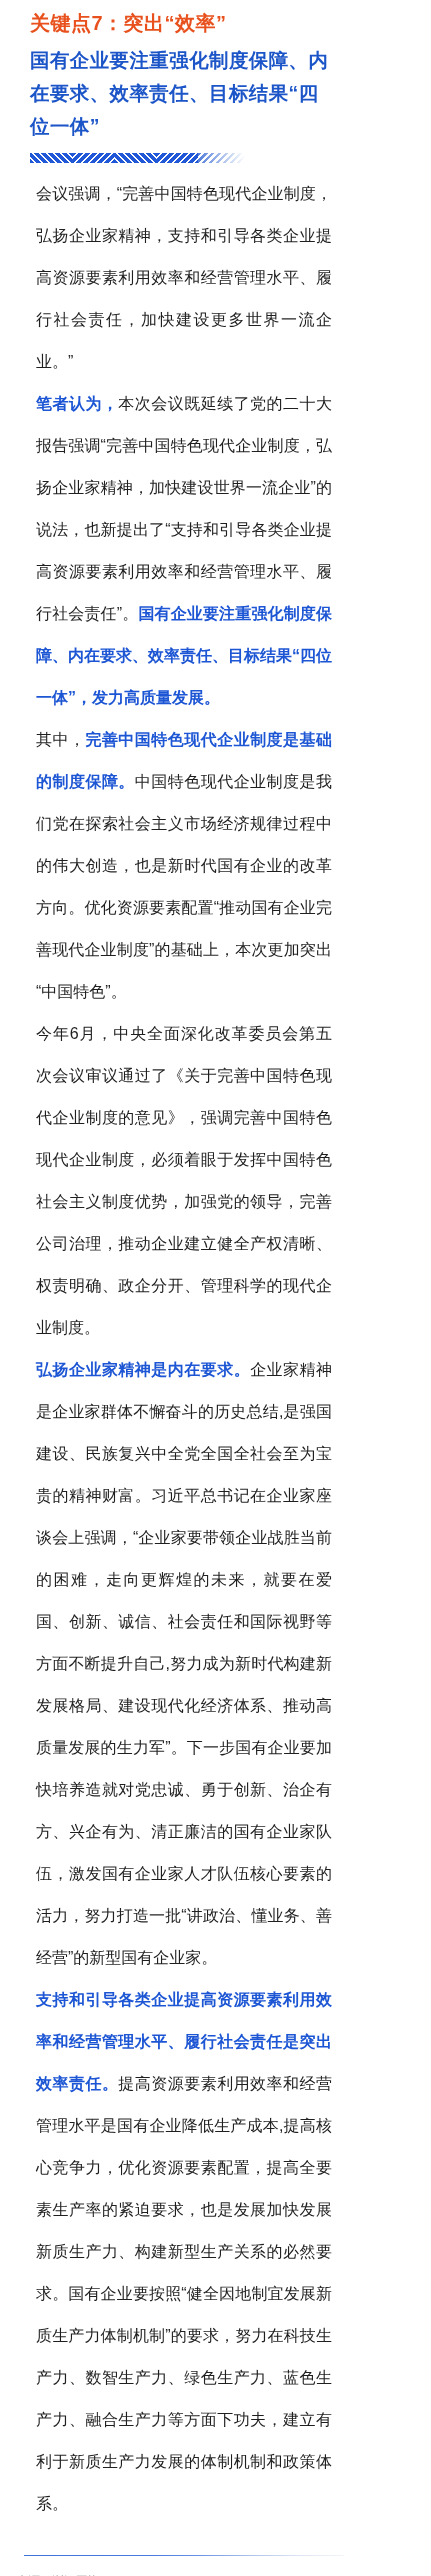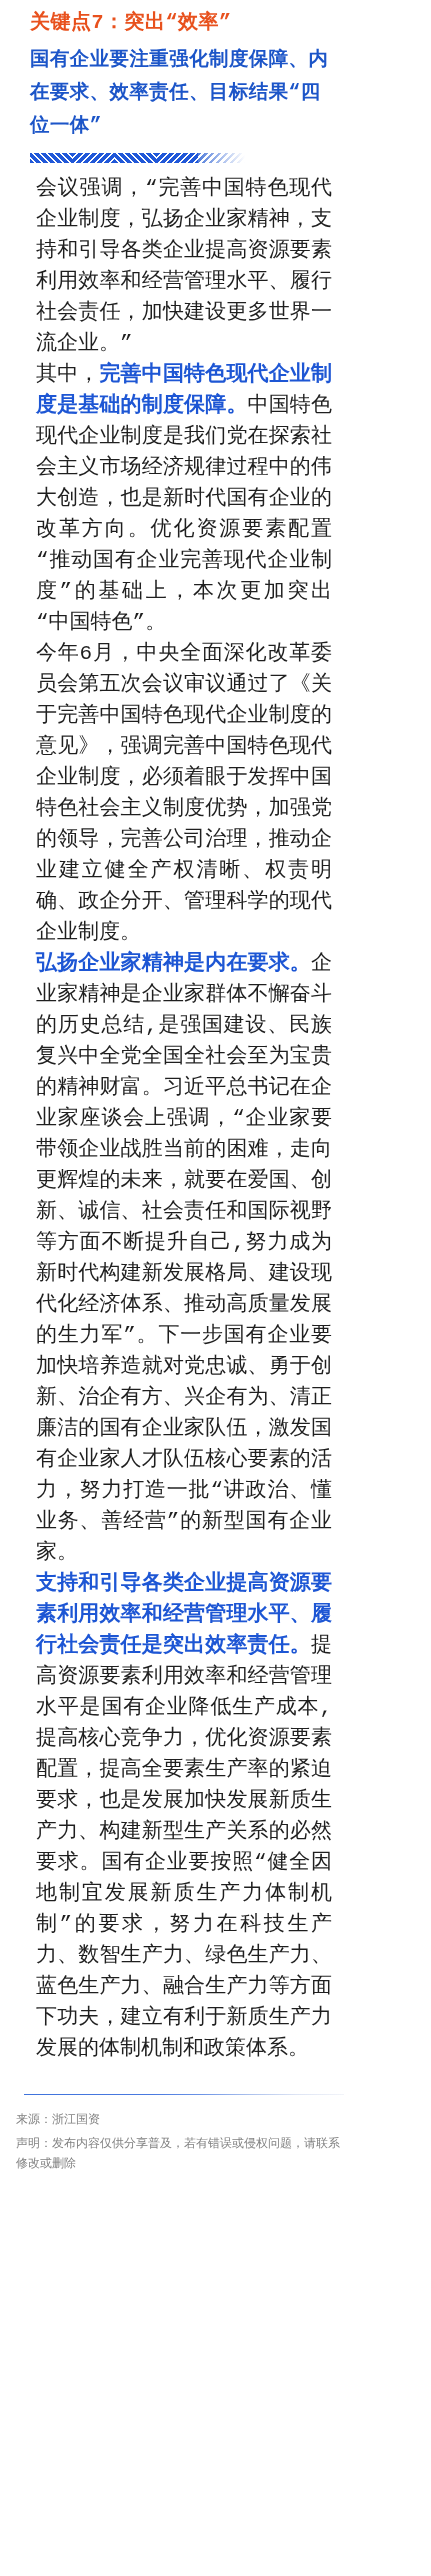--- a/index.html
+++ b/index.html
@@ -1,18 +1,18 @@
 <!DOCTYPE html>
 <html lang="zh" style="font-size:8.6px"><head>
 <meta charset="utf-8">
 <style>
   html,body{margin:0;padding:0;background:#ffffff;}
   .page{
     width:368px;height:2576px;background:#ffffff;overflow:hidden;
-    font-family:Liberation Mono, monospace;
+    font-family:Liberation Sans, sans-serif;
     box-sizing:border-box;
   }
   .header{padding:8.6px 30px 0 30px;}
   .kicker{
     font-size:20px;font-weight:700;color:#e8511d;
     line-height:28px;letter-spacing:0.5px;
   }
   .subtitle{
     margin-top:7.5px;font-size:19.4px;font-weight:700;color:#1c55c8;
     line-height:33px;letter-spacing:0.5px;
@@ -22,21 +22,21 @@
   .h-seg.a{background:repeating-linear-gradient(45deg,#2158d8 0 3.2px,#ffffff 3.2px 4.9px);}
   .h-seg.b{background:repeating-linear-gradient(135deg,#2158d8 0 3.2px,#ffffff 3.2px 4.9px);}
   .h-tail{
     flex:0 0 47px;height:100%;
     background:repeating-linear-gradient(135deg,#537edb 0 2.2px,#ffffff 2.2px 4.9px);
     -webkit-mask-image:linear-gradient(90deg,#000 0%,rgba(0,0,0,.35) 65%,transparent 100%);
     mask-image:linear-gradient(90deg,#000 0%,rgba(0,0,0,.35) 65%,transparent 100%);
   }
   .body{
     padding:9.7px 36px 0 36px;
-    font-size:21px;line-height:31px;color:#1f1f1f;
+    font-size:16px;line-height:42px;color:#1f1f1f;
     text-align:justify;
   }
   .body p{margin:0;}
   .blue{color:#1d56d4;font-weight:700;}
   .footer-rule{
     height:1.6px;margin:30px 24px 0 24px;
     background:linear-gradient(90deg,#3f73dc 0%,#4a7ae0 40%,#6b93e6 55%,#a9bfec 70%,#dde4f4 85%,#f2f4f9 100%);
   }
   .footer{
     padding:15px 24px 0 16px;color:#828282;font-size:12px;line-height:20.5px;
@@ -56,20 +56,21 @@
   <div class="hatch-bar">
     <span class="h-seg a"></span>
       <span class="h-seg b"></span>
       <span class="h-seg a"></span>
       <span class="h-seg b"></span>
       <span class="h-tail"></span>
   </div>
 
   <div class="body">
     <p><span>会议强调，“完善中国特色现代企业制度，弘扬企业家精神，支持和引导各类企业提高资源要素利用效率和经营管理水平、履行社会责任，加快建设更多世界一流企业。”</span></p>
+    <p><span class="blue">笔者认为，</span><span>本次会议既延续了党的二十大报告强调“完善中国特色现代企业制度，弘扬企业家精神，加快建设世界一流企业”的说法，也新提出了“支持和引导各类企业提高资源要素利用效率和经营管理水平、履行社会责任”。</span><span class="blue">国有企业要注重强化制度保障、内在要求、效率责任、目标结果“四位一体”，发力高质量发展。</span></p>
     <p><span>其中，</span><span class="blue">完善中国特色现代企业制度是基础的制度保障。</span><span>中国特色现代企业制度是我们党在探索社会主义市场经济规律过程中的伟大创造，也是新时代国有企业的改革方向。优化资源要素配置“推动国有企业完善现代企业制度”的基础上，本次更加突出“中国特色”。</span></p>
     <p><span>今年6月，中央全面深化改革委员会第五次会议审议通过了《关于完善中国特色现代企业制度的意见》，强调完善中国特色现代企业制度，必须着眼于发挥中国特色社会主义制度优势，加强党的领导，完善公司治理，推动企业建立健全产权清晰、权责明确、政企分开、管理科学的现代企业制度。</span></p>
     <p><span class="blue">弘扬企业家精神是内在要求。</span><span>企业家精神是企业家群体不懈奋斗的历史总结,是强国建设、民族复兴中全党全国全社会至为宝贵的精神财富。习近平总书记在企业家座谈会上强调，“企业家要带领企业战胜当前的困难，走向更辉煌的未来，就要在爱国、创新、诚信、社会责任和国际视野等方面不断提升自己,努力成为新时代构建新发展格局、建设现代化经济体系、推动高质量发展的生力军”。下一步国有企业要加快培养造就对党忠诚、勇于创新、治企有方、兴企有为、清正廉洁的国有企业家队伍，激发国有企业家人才队伍核心要素的活力，努力打造一批“讲政治、懂业务、善经营”的新型国有企业家。</span></p>
     <p><span class="blue">支持和引导各类企业提高资源要素利用效率和经营管理水平、履行社会责任是突出效率责任。</span><span>提高资源要素利用效率和经营管理水平是国有企业降低生产成本,提高核心竞争力，优化资源要素配置，提高全要素生产率的紧迫要求，也是发展加快发展新质生产力、构建新型生产关系的必然要求。国有企业要按照“健全因地制宜发展新质生产力体制机制”的要求，努力在科技生产力、数智生产力、绿色生产力、蓝色生产力、融合生产力等方面下功夫，建立有利于新质生产力发展的体制机制和政策体系。</span></p>
   </div>
 
   <div class="footer-rule"></div>
 
   <div class="footer">
     <div>来源：浙江国资</div>

